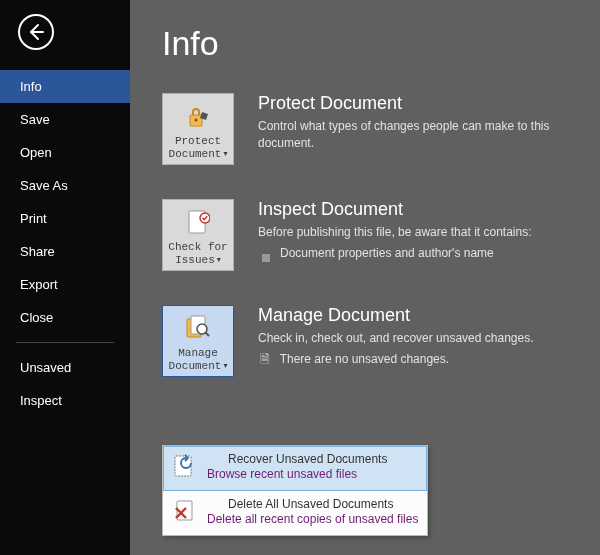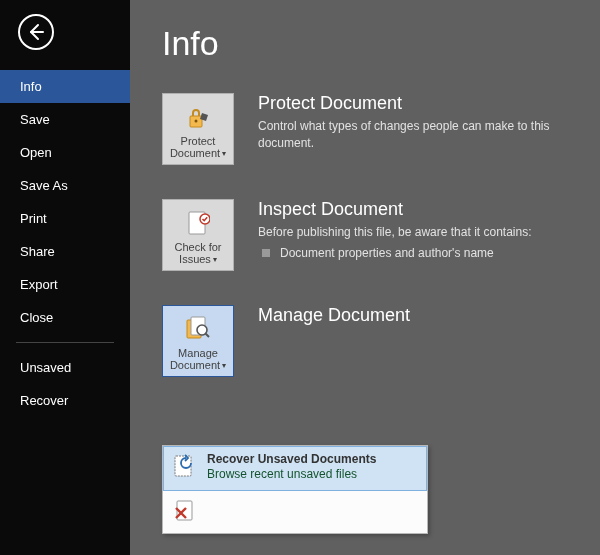--- a/index.html
+++ b/index.html
@@ -50,26 +50,26 @@
     display: flex; flex-direction: column; align-items: center; justify-content: center;
     color: #414141;
     font-size: 11px;
     text-align: center;
     line-height: 1.1;
     padding-top: 4px;
     cursor: pointer;
   }
   .tile.selected { background: #c6d9f0; border: 1px solid #2b579a; text-align: center; }
   .tile .icon-slot { height: 30px; display:flex; align-items:center; justify-content:center; margin-bottom: 2px; }
-  .tile .lbl { white-space: pre-line; }
+  .tile .lbl { white-space: pre-line; font-family: Liberation Mono, monospace; }
   .tile .caret { display:inline-block; margin-left:2px; font-size:8px; vertical-align:1px; }
   .sec-text { margin-left: 24px; flex:1; }
   .sec-head { font-size: 18px; font-weight: 400; margin-bottom: 4px; }
   .sec-body { font-size: 12px; color: #e2e2e2; line-height: 1.4; }
-  .bullet-row { display:flex; align-items:center; margin-top:4px; }
+  .bullet-row { display:flex; align-items:flex-end; margin-top:4px; }
   .marker { width:8px; height:8px; background:#9a9a9a; margin-right:10px; margin-left:4px; }
   .mini-icon { margin-right:10px; margin-left:2px; font-size:12px; color:#ddd; }
   
   .dropdown {
     position: absolute;
     left: 32px;
     top: 445px;
     width: 266px;
     background: #fcfcfc;
     border: 1px solid #b8b8b8;
@@ -79,22 +79,22 @@
   .dd-item {
     display:flex; align-items:flex-start;
     padding: 6px 8px 8px 8px;
     cursor:pointer;
     border-bottom:1px solid #e4e4e4;
   }
   .dd-item:last-child { border-bottom:none; }
   .dd-item.hover { background: #cfe3f4; outline: 1px solid #7fb1e0; outline-offset:-1px; }
   .dd-icon { width: 28px; height: 28px; margin-right: 8px; flex-shrink:0; display:flex; align-items:center; justify-content:center; }
   .dd-text { font-size: 12px; line-height: 1.25; }
-  .dd-title { font-weight: 700; }
-  .dd-sub { color: #14532d; }
+  .dd-title { font-weight: 400; margin-left: 21px; }
+  .dd-sub { color: #701a75; }
 </style>
 </head>
 <body>
 
 <div class="sidebar">
   <div class="back-circle">
     <svg width="20" height="20" viewBox="0 0 20 20">
       <path d="M12 3 L5 10 L12 17" stroke="#fff" stroke-width="2" fill="none" stroke-linecap="round" stroke-linejoin="round"></path>
       <line x1="5" y1="10" x2="17" y2="10" stroke="#fff" stroke-width="2" stroke-linecap="round"></line>
     </svg>
@@ -102,21 +102,21 @@
   <div class="nav-item active">Info</div>
   <div class="nav-item">Save</div>
   <div class="nav-item">Open</div>
   <div class="nav-item">Save As</div>
   <div class="nav-item">Print</div>
   <div class="nav-item">Share</div>
   <div class="nav-item">Export</div>
   <div class="nav-item">Close</div>
   <div class="nav-sep"></div>
   <div class="nav-item">Unsaved</div>
-  <div class="nav-item">Recover</div>
+  <div class="nav-item">Inspect</div>
 </div>
 
 <div class="main">
   <div class="page-title">Info</div>
 
   <div class="section">
     <div class="tile">
       <div class="icon-slot">
         <svg width="26" height="26" viewBox="0 0 26 26">
           <rect x="5" y="11" width="12" height="11" rx="1" fill="#f3b94e" stroke="#c48a1f"></rect>
@@ -166,20 +166,27 @@
           <rect x="6" y="1" width="14" height="18" rx="1" fill="#fff" stroke="#999"></rect>
           <circle cx="17" cy="14" r="5" fill="#fff" stroke="#555" stroke-width="1.6"></circle>
           <line x1="20.5" y1="17.5" x2="24" y2="21" stroke="#555" stroke-width="2"></line>
         </svg>
       </div>
       <div><span class="lbl">Manage
 Document</span><span class="caret">▾</span></div>
     </div>
     <div class="sec-text">
       <div class="sec-head">Manage Document</div>
+      <div class="sec-body">
+        <div>Check in, check out, and recover unsaved changes.</div>
+        <div class="bullet-row">
+          <span class="mini-icon">🗎</span>
+          <div>There are no unsaved changes.</div>
+        </div>
+      </div>
     </div>
   </div>
 
   <div class="dropdown">
     <div class="dd-item hover">
       <div class="dd-icon">
         <svg width="26" height="26" viewBox="0 0 26 26">
           <rect x="3" y="3" width="16" height="20" rx="1" fill="#fff" stroke="#7a7a7a" stroke-dasharray="2 1"></rect>
           <path d="M19 10 a5 5 0 1 1 -5 -5" fill="none" stroke="#2b6cb0" stroke-width="1.8"></path>
           <path d="M13 2 l3 3 -3 3" fill="none" stroke="#2b6cb0" stroke-width="1.8"></path>
@@ -191,16 +198,20 @@
       </div>
     </div>
     <div class="dd-item">
       <div class="dd-icon">
         <svg width="26" height="26" viewBox="0 0 26 26">
           <rect x="5" y="3" width="15" height="19" rx="1" fill="#fff" stroke="#999"></rect>
           <line x1="4" y1="20" x2="14" y2="10" stroke="#c0392b" stroke-width="2.4"></line>
           <line x1="4" y1="10" x2="14" y2="20" stroke="#c0392b" stroke-width="2.4"></line>
         </svg>
       </div>
+      <div class="dd-text">
+        <div class="dd-title">Delete All Unsaved Documents</div>
+        <div class="dd-sub">Delete all recent copies of unsaved files</div>
+      </div>
     </div>
   </div>
 
 </div>
 
 </body></html>

